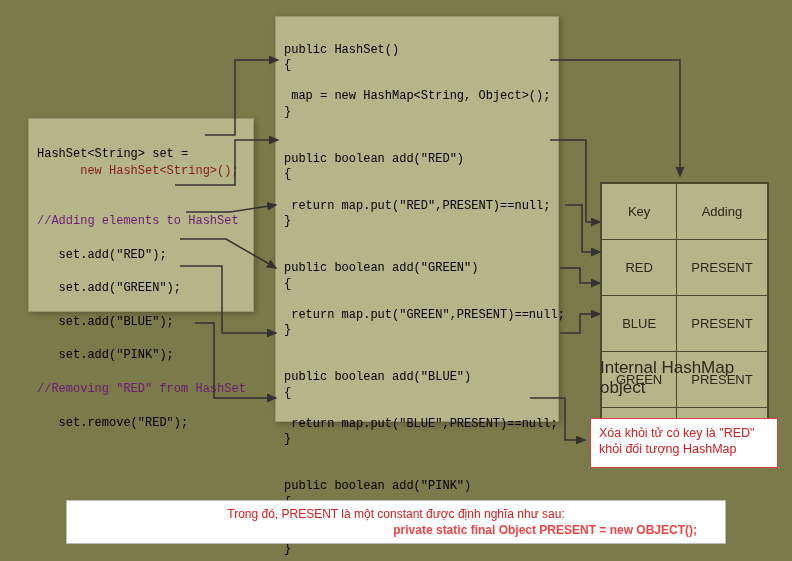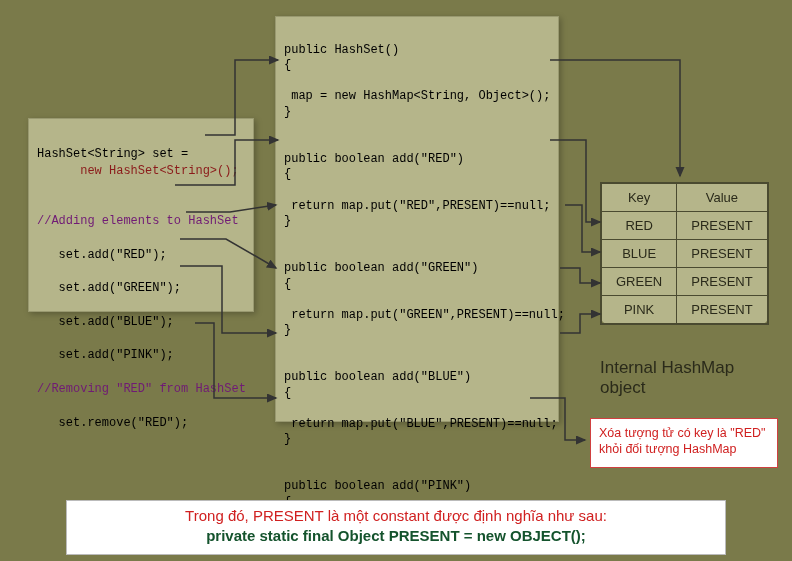--- a/index.html
+++ b/index.html
@@ -32,21 +32,21 @@
     position: absolute;
     top: 182px;
     left: 600px;
     border-collapse: collapse;
     background: #b5b58a;
     border: 2px solid #4a4a30;
     border-radius: 10px;
   }
   #map-table th, #map-table td {
     border: 1.5px solid #4a4a30;
-    padding: 6px 14px;
+    padding: 20px 14px;
     text-align: center;
     font-family: Arial, sans-serif;
     font-size: 13px;
     color: #2a2a1a;
   }
   #map-table th { font-weight: normal; background: #b5b58a; }
   #map-label {
     position: absolute;
     top: 348px;
     left: 600px;
@@ -72,31 +72,31 @@
     color: #d02020;
     line-height: 1.3;
   }
 
   
   #bottom-note {
     position: absolute;
     top: 500px;
     left: 66px;
     width: 660px;
-    height: 55px;
+    height: 44px;
     background: #fff;
     border: 1px solid #bbb;
     text-align: center;
     font-family: Arial, sans-serif;
-    font-size: 15px;
+    font-size: 12px;
     color: #d02020;
     padding: 5px 28px;
     line-height: 1.35;
   }
-  #bottom-note .bold { font-weight: bold; color: #14532d; }
+  #bottom-note .bold { font-weight: bold; color: #ef4444; text-align: right; }
 
   
   #arrows {
     position: absolute;
     top: 0; left: 0;
     width: 792px;
     height: 561px;
     pointer-events: none;
   }
 </style>
@@ -139,21 +139,21 @@
 <br>
 
 
 
 </div>
 
 <table id="map-table">
   <thead>
     <tr>
       <th>Key</th>
-      <th>Value</th>
+      <th>Adding</th>
     </tr>
   </thead>
   <tbody>
     <tr>
       <td>RED</td>
       <td>PRESENT</td>
     </tr>
     <tr>
       <td>BLUE</td>
       <td>PRESENT</td>
@@ -164,21 +164,21 @@
     </tr>
     <tr>
       <td>PINK</td>
       <td>PRESENT</td>
     </tr>
   </tbody>
 </table>
 <div id="map-label">Internal HashMap object</div>
 
 <div id="annot-box">
-  <div>Xóa tượng tử có key là "RED"</div>
+  <div>Xóa khỏi tử có key là "RED"</div>
   <div>khỏi đối tượng HashMap</div>
 </div>
 
 <div id="bottom-note">
   <div>Trong đó, PRESENT là một constant được định nghĩa như sau:</div>
   <div class="bold">private static final Object PRESENT = new OBJECT();</div>
 </div>
 
 <svg id="arrows">
   <defs>

